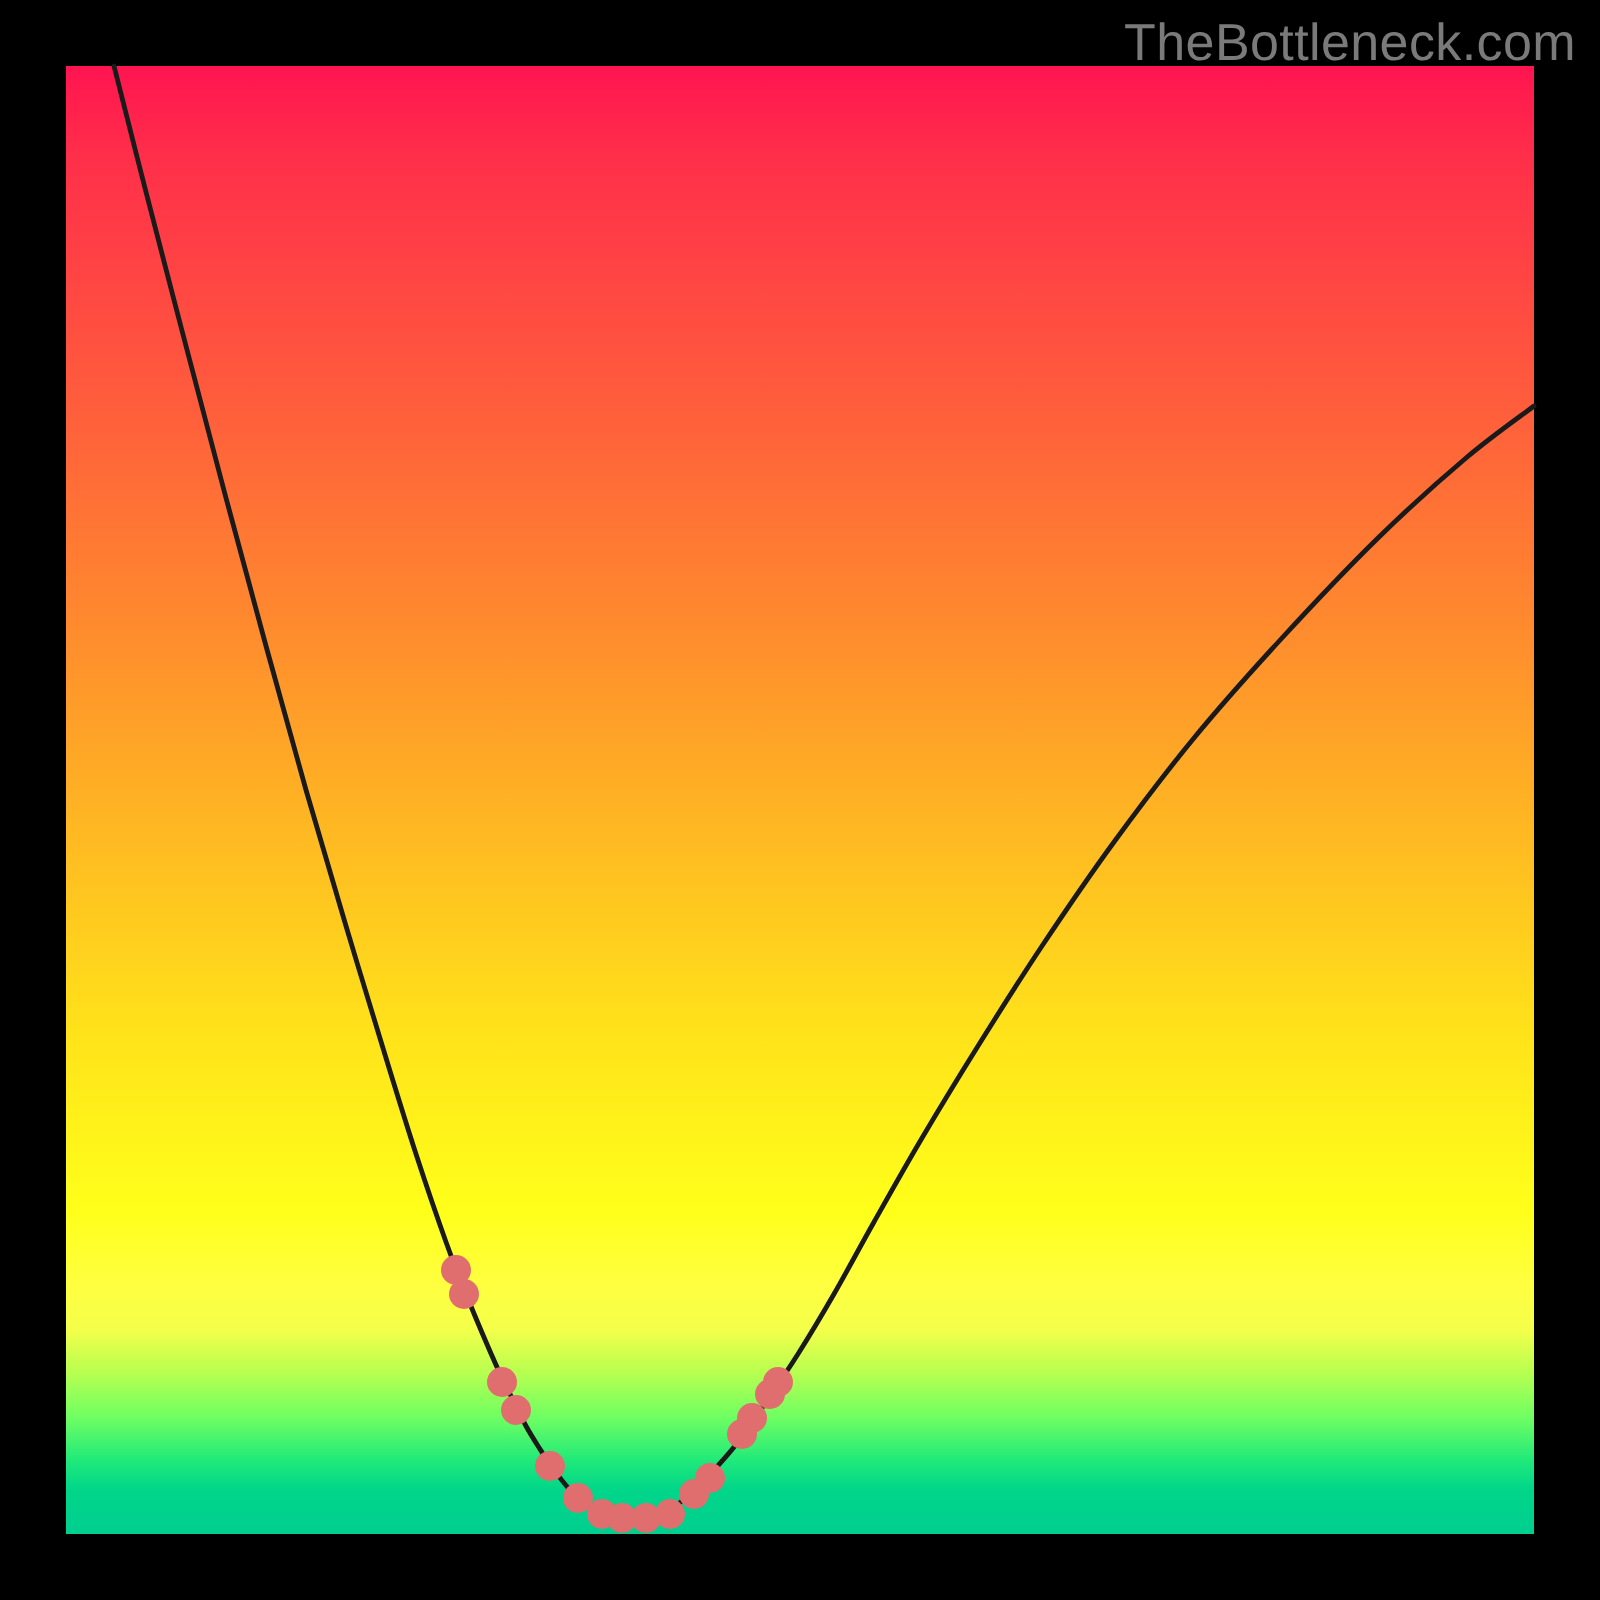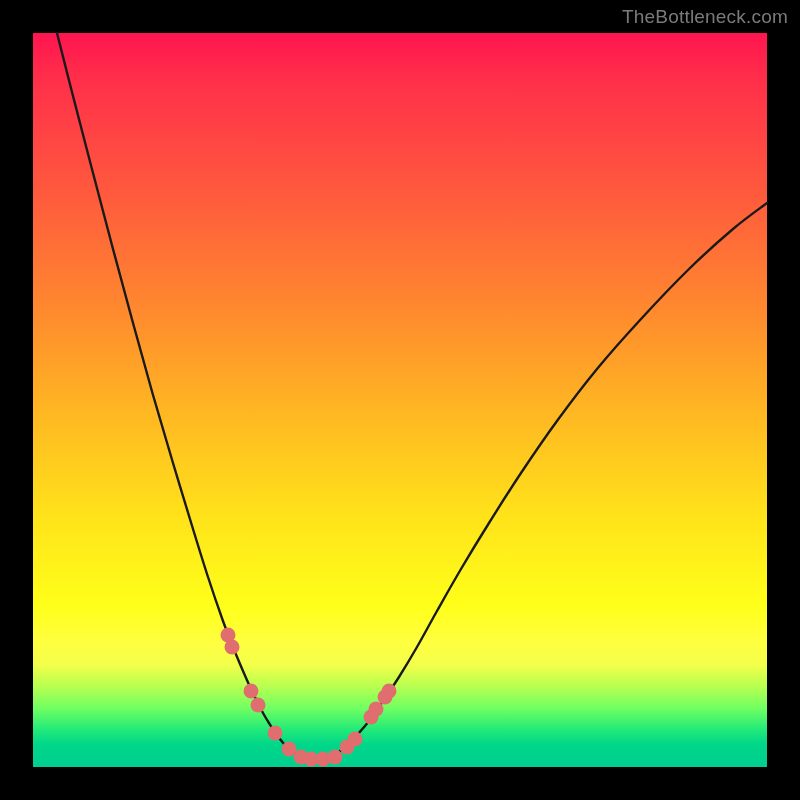--- a/index.html
+++ b/index.html
@@ -40,21 +40,21 @@
       #20e97a 95%,
       #00d68a 97%,
       #00cf8f 100%
     );
   }
   .watermark {
     position: absolute;
     top: 6px;
     right: 12px;
     color: #7a7a7a;
-    font-size: 19px;
+    font-size: 26px;
     font-weight: 400;
     letter-spacing: 0.2px;
     user-select: none;
   }
   svg.curves {
     position: absolute;
     left: 0;
     top: 0;
     width: 734px;
     height: 734px;

